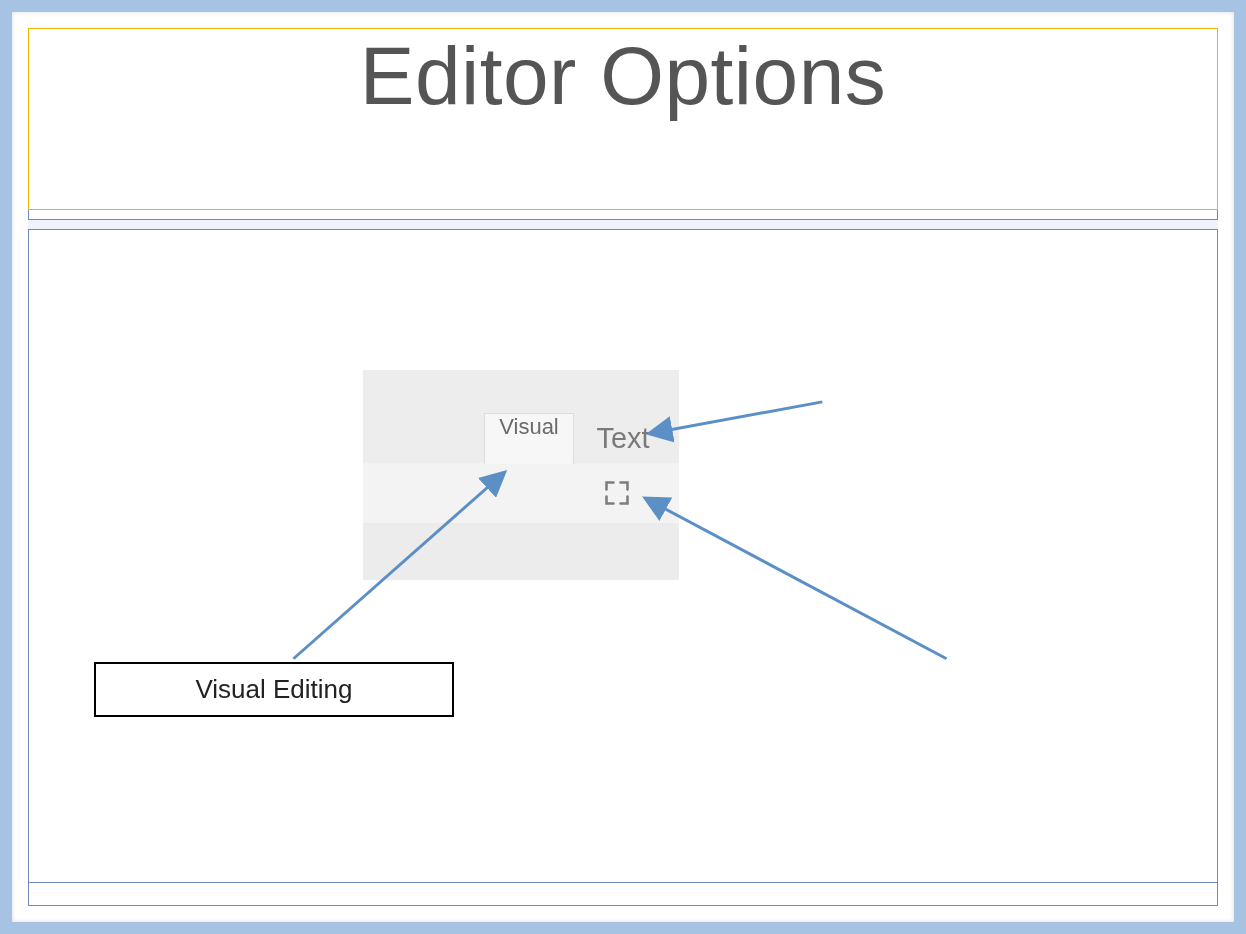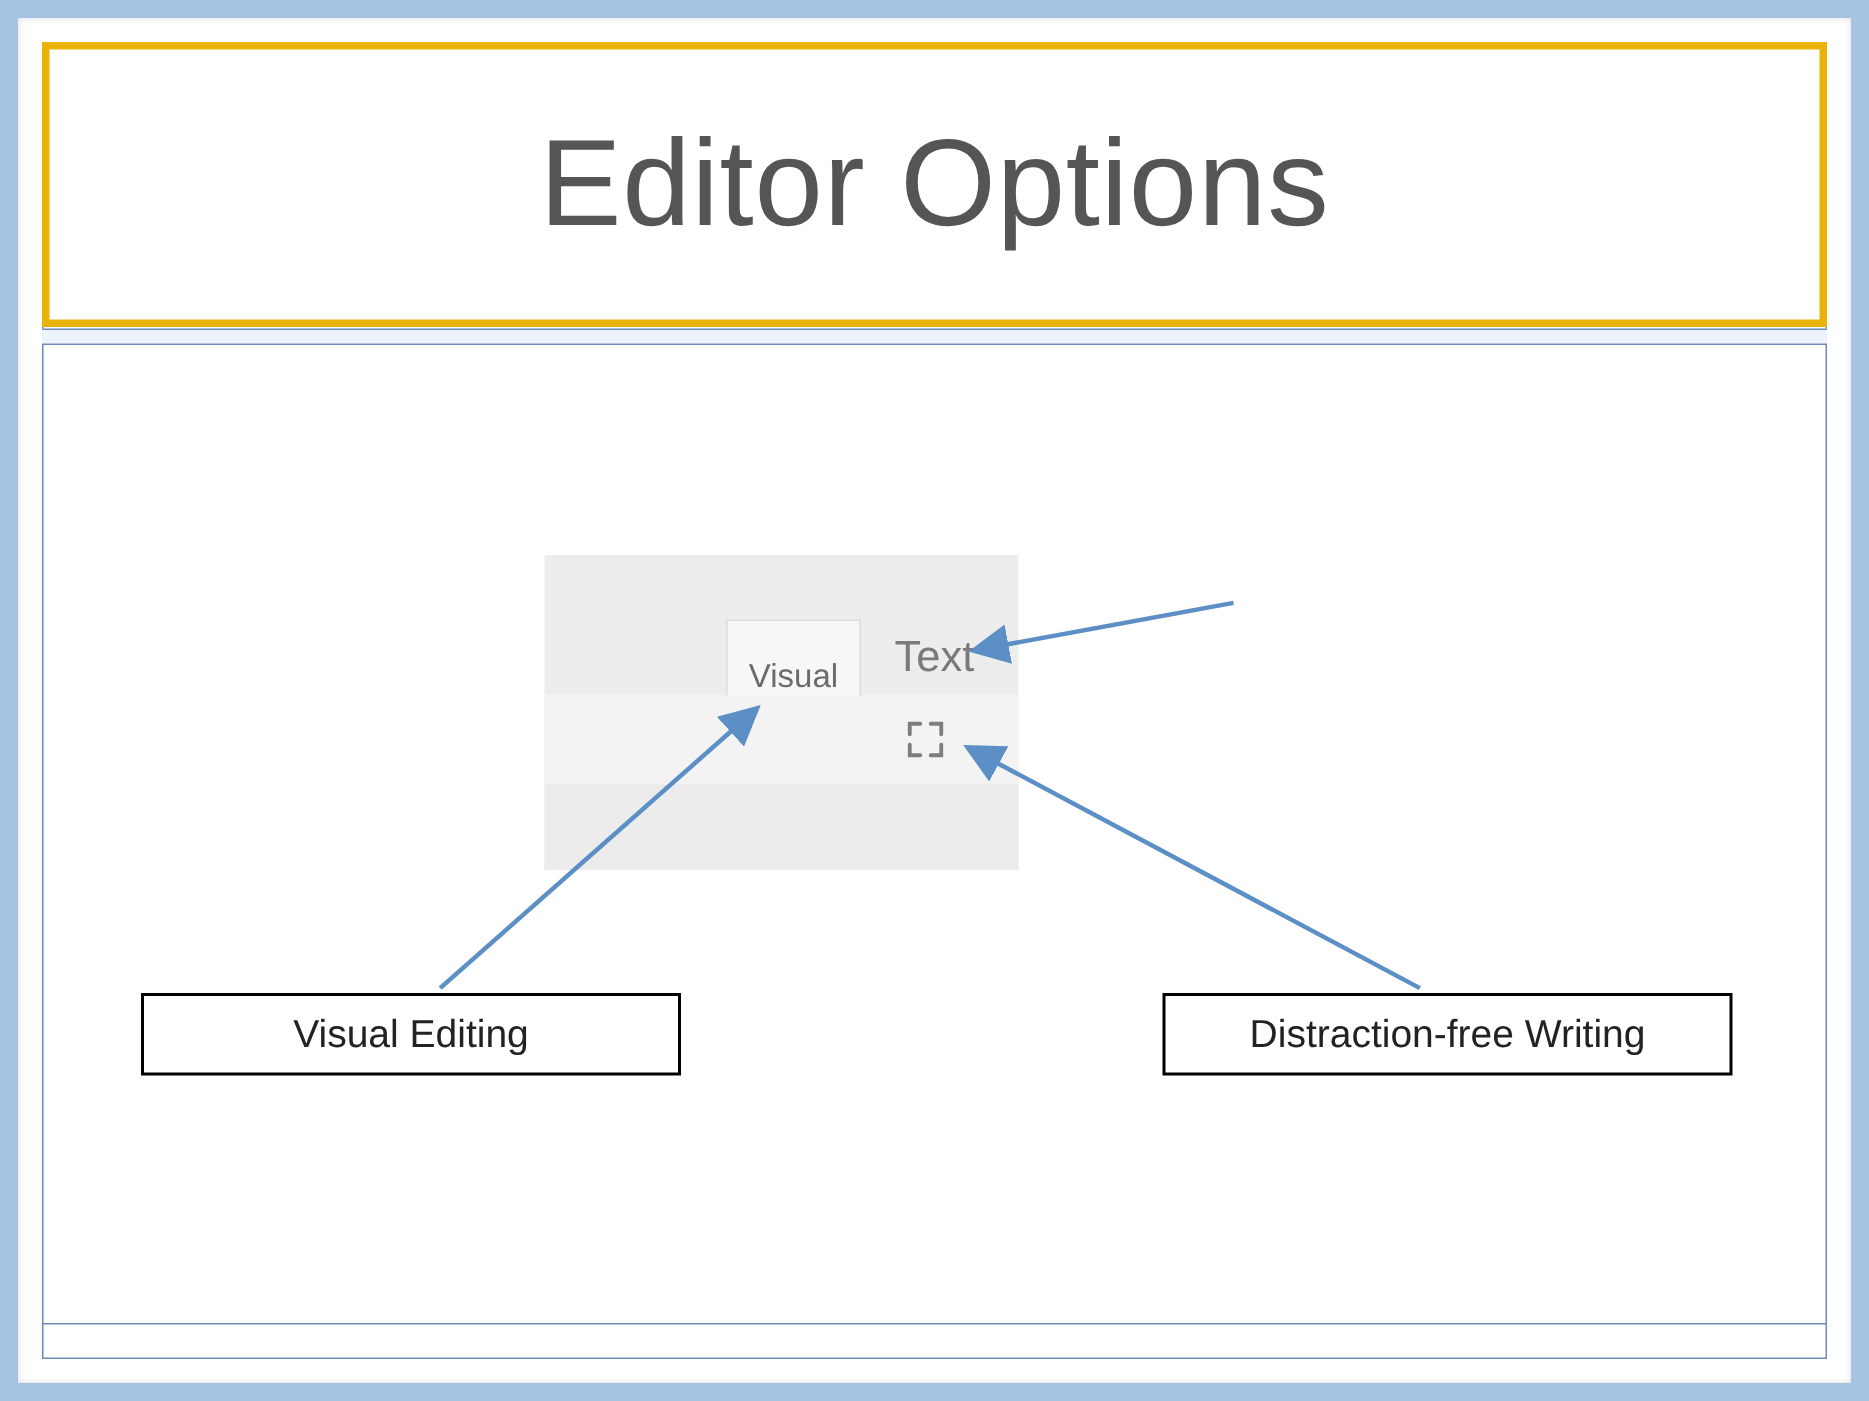--- a/index.html
+++ b/index.html
@@ -27,24 +27,24 @@
     bottom: 16px;
     border: 1px solid #6f89b8;
     background: #ffffff;
   }
   .title-box {
     position: absolute;
     left: -1px;
     right: -1px;
     top: -1px;
     height: 180px;
-    border: 5px solid #eab308;
+    border: 1px solid #eab308;
     background: #ffffff;
     display: flex;
-    align-items: center;
+    align-items: flex-start;
     justify-content: center;
   }
   .title-text {
     font-size: 82px;
     color: #555555;
     font-weight: 400;
     letter-spacing: 0.5px;
   }
   .divider {
     position: absolute;
@@ -92,21 +92,21 @@
   .ed-active-tab {
     position: absolute;
     left: 121px;
     top: 43px;
     width: 88px;
     height: 50px;
     background: #f7f7f7;
     border: 1px solid #dcdcdc;
     border-bottom: none;
     display: flex;
-    align-items: flex-end;
+    align-items: flex-start;
     justify-content: center;
     color: #6b6b6b;
     font-size: 22px;
   }
   .ed-inactive-tab {
     position: absolute;
     left: 216px;
     top: 43px;
     width: 88px;
     height: 50px;
@@ -208,22 +208,19 @@
         <line x1="264" y1="434" x2="474" y2="246" stroke="#5c8fc6" stroke-width="3" marker-end="url(#ah)"></line>
 
         <line x1="792" y1="174" x2="620" y2="206" stroke="#5c8fc6" stroke-width="3" marker-end="url(#ah)"></line>
 
         <line x1="916" y1="434" x2="616" y2="272" stroke="#5c8fc6" stroke-width="3" marker-end="url(#ah)"></line>
       </svg>
 
       <div class="callout c-visual">
         <span>Visual Editing</span>
       </div>
-      <div class="callout c-df">
-        <span>Distraction-free Writing</span>
-      </div>
 
     </div>
 
     <div class="footer-strip"></div>
 
   </div>
 </div>
 
 </body></html>

